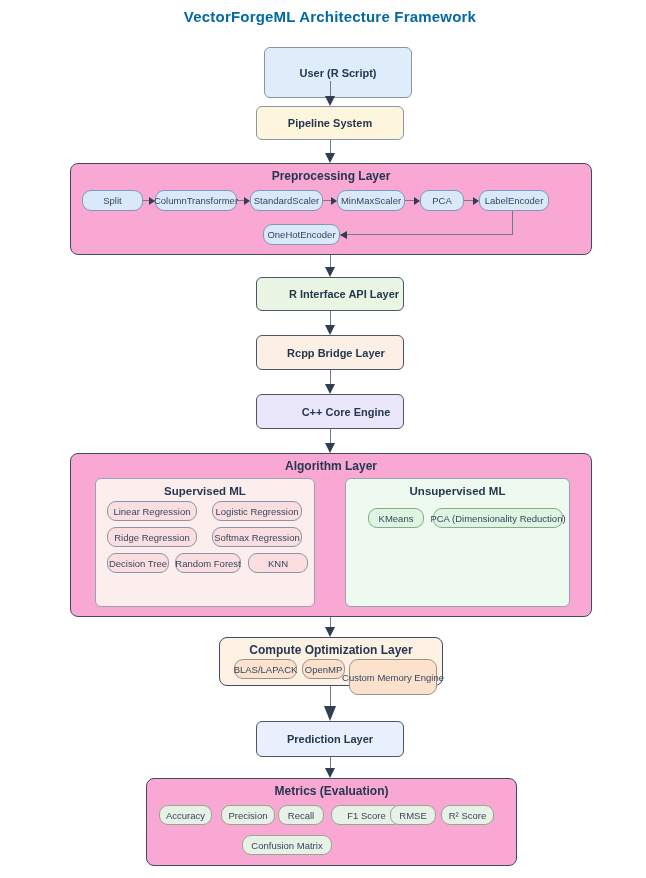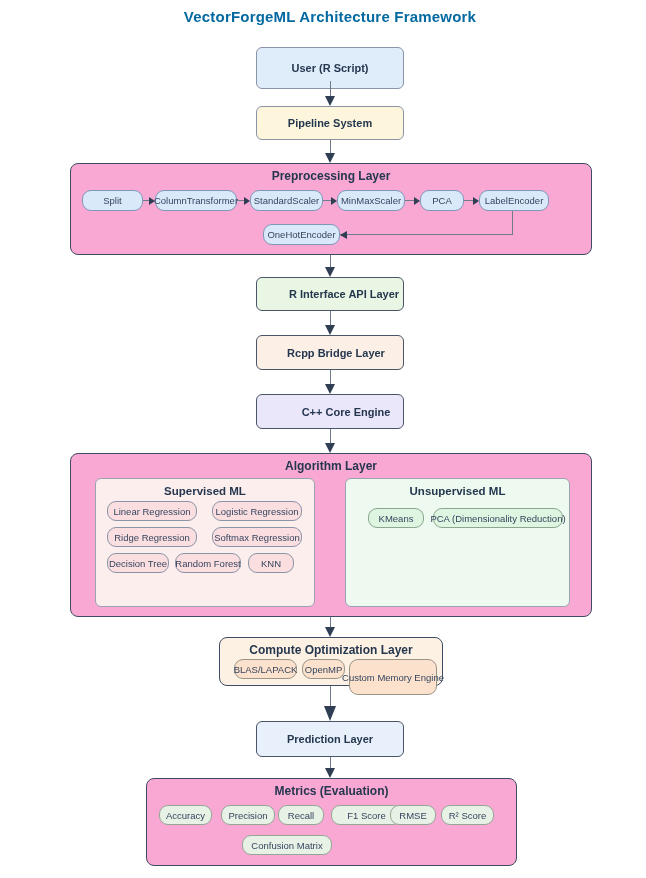--- a/index.html
+++ b/index.html
@@ -100,21 +100,21 @@
     border-right:7px solid #2f3e53;
   }
 </style>
 </head>
 <body>
 
 <div id="canvas">
 
   <div class="abs diagram-title">VectorForgeML Architecture Framework</div>
 
-  <div class="abs main-node fill-blue border-gray" style="left:256px;top:47px;width:148px;height:42px;">User (R Script)</div>
+  <div class="abs main-node fill-blue border-gray" style="left:264px;top:47px;width:148px;height:51px;">User (R Script)</div>
   <div class="abs varrow" style="left:330px;top:81px;height:25px;"></div>
 
   <div class="abs main-node fill-yellow border-gray" style="left:256px;top:106px;width:148px;height:34px;">Pipeline System</div>
   <div class="abs varrow" style="left:330px;top:140px;height:23px;"></div>
 
   <div class="abs container" style="left:70px;top:163px;width:522px;height:92px;">
     <div class="container-title">Preprocessing Layer</div>
   </div>
   <div class="abs small-node sn-blue" style="left:82px;top:190px;width:61px;height:21px;">Split</div>
   <div class="abs harrow" style="left:143px;top:196px;width:12px;"></div>
@@ -147,21 +147,21 @@
 
   <div class="abs subgraph fill-pink-sub" style="left:95px;top:478px;width:220px;height:129px;">
     <div class="subgraph-title">Supervised ML</div>
   </div>
   <div class="abs small-node sn-pink" style="left:107px;top:501px;width:90px;height:20px;">Linear Regression</div>
   <div class="abs small-node sn-pink" style="left:212px;top:501px;width:90px;height:20px;">Logistic Regression</div>
   <div class="abs small-node sn-pink" style="left:107px;top:527px;width:90px;height:20px;">Ridge Regression</div>
   <div class="abs small-node sn-pink" style="left:212px;top:527px;width:90px;height:20px;">Softmax Regression</div>
   <div class="abs small-node sn-pink" style="left:107px;top:553px;width:62px;height:20px;">Decision Tree</div>
   <div class="abs small-node sn-pink" style="left:175px;top:553px;width:66px;height:20px;">Random Forest</div>
-  <div class="abs small-node sn-pink" style="left:248px;top:553px;width:46px;height:20px;">KNN</div>
+  <div class="abs small-node sn-pink" style="left:248px;top:553px;width:60px;height:20px;">KNN</div>
 
   <div class="abs subgraph fill-green-sub" style="left:345px;top:478px;width:225px;height:129px;">
     <div class="subgraph-title">Unsupervised ML</div>
   </div>
   <div class="abs small-node sn-green" style="left:368px;top:508px;width:56px;height:20px;">KMeans</div>
   <div class="abs small-node sn-green" style="left:433px;top:508px;width:130px;height:20px;">PCA (Dimensionality Reduction)</div>
 
   <div class="abs varrow" style="left:330px;top:617px;height:20px;"></div>
 
   <div class="abs container compute-container" style="left:219px;top:637px;width:224px;height:49px;">

